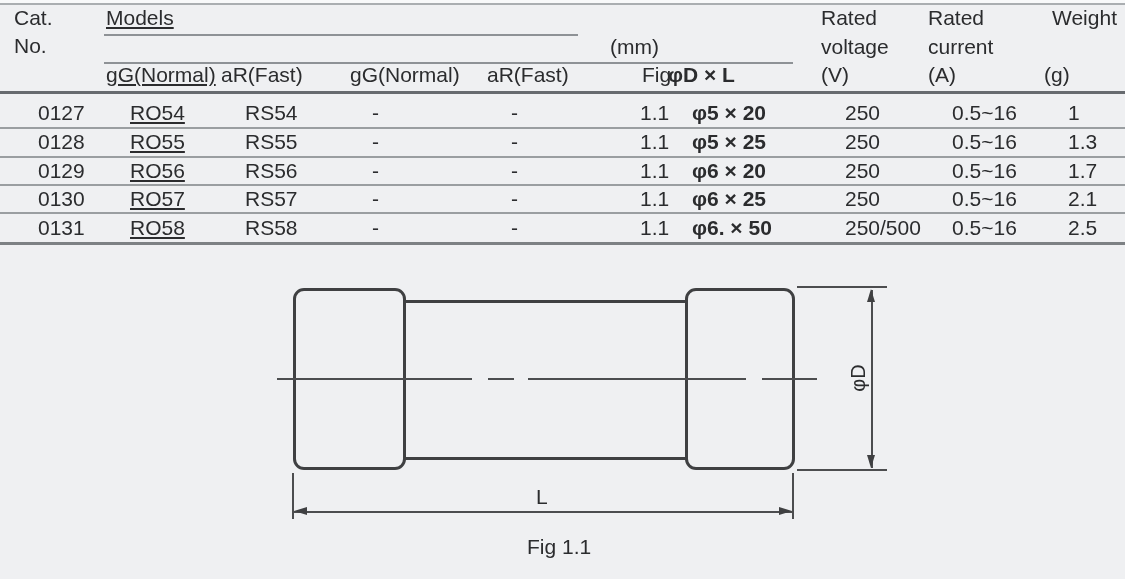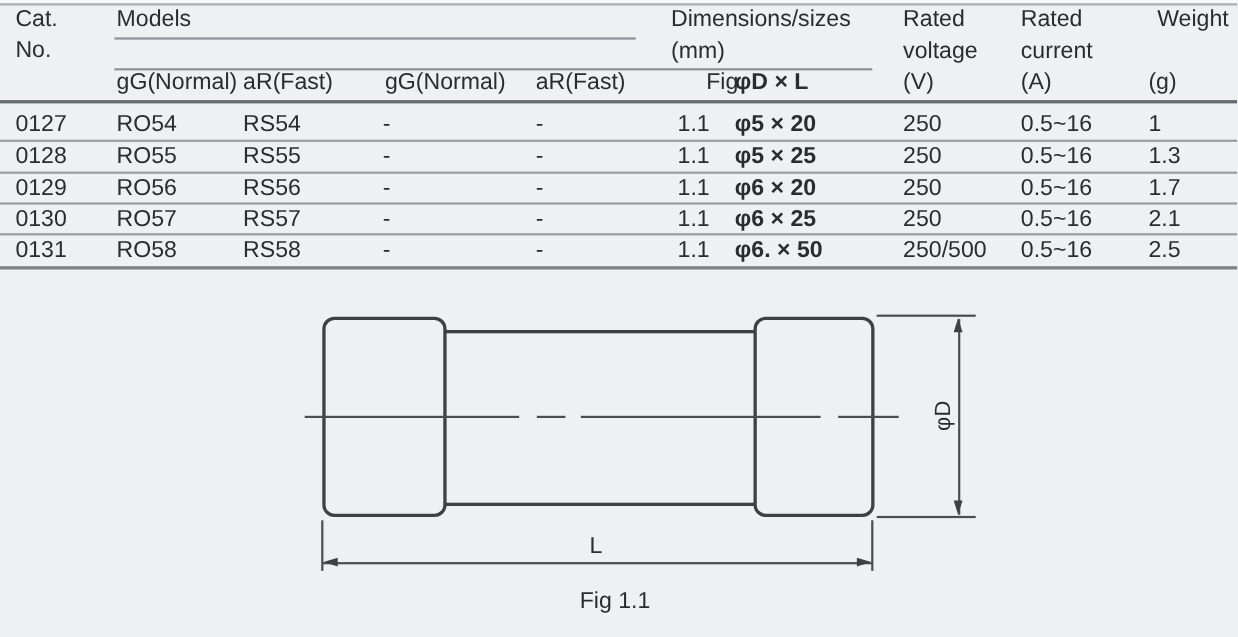--- a/index.html
+++ b/index.html
@@ -23,26 +23,26 @@
   
   .rule-topstrip{left:0;top:0;width:1125px;height:3px;background:#f8f9fa;}
   .rule-top{left:0;top:3px;width:1125px;height:2px;background:#aaaeb1;}
   .rule-models{left:104px;top:34px;width:474px;height:1.5px;background:var(--color-rule_mid);}
   .rule-span{left:104px;top:62px;width:689px;height:1.5px;background:var(--color-rule_mid);}
   .rule-headbottom{left:0;top:91px;width:1125px;height:3px;background:var(--color-rule_dark);}
   .rule-row{left:0;width:1125px;height:1.5px;background:var(--color-rule_light);}
   .rule-bottom{left:0;top:242px;width:1125px;height:2.5px;background:#7d8184;}
 
   
-  .col-cat{left:14px;}  .col-gg{left:106px;}  .col-ar{left:221px;}
+  .col-cat{left:14px;}  .col-gg{left:106px;text-decoration:underline;}  .col-ar{left:221px;}
   .col-cgg{left:348px;} .col-car{left:487px;} .col-fig{left:616px;}
   .col-dxl{left:668px;font-weight:bold;} .col-v{left:821px;}   .col-a{left:928px;}  .col-w{left:1044px;}
 
   .trow{position:absolute;left:0;width:1125px;height:22px;}
-  .trow span{position:absolute;top:0;white-space:nowrap;line-height:22px;}
+  .trow span{position:absolute;top:0;white-space:nowrap;line-height:22px;margin-left:24px;}
 
   
   .fusebody{position:absolute;left:300px;top:300px;width:490px;height:160px;
     border-top:3px solid var(--color-line);border-bottom:3px solid var(--color-line);
     box-sizing:border-box;}
   .cap{position:absolute;top:288px;height:182px;border:3px solid var(--color-line);
     border-radius:11px;background:var(--color-background);box-sizing:border-box;}
   .cap-left{left:293px;width:113px;}
   .cap-right{left:685px;width:110px;}
   .cl{position:absolute;top:378px;height:2px;background:#4c4d4f;}
@@ -67,21 +67,20 @@
   <div class="rule rule-span"></div>
   <div class="rule rule-headbottom"></div>
   <div class="rule rule-row" style="top:127px"></div>
   <div class="rule rule-row" style="top:156px"></div>
   <div class="rule rule-row" style="top:184px"></div>
   <div class="rule rule-row" style="top:212px"></div>
   <div class="rule rule-bottom"></div>
 
   <span class="abs col-cat" style="top:7px">Cat.</span>
   <span class="abs col-gg" style="top:7px">Models</span>
-  <span class="abs" style="left:610px;top:7px">Dimensions/sizes</span>
   <span class="abs col-v" style="top:7px">Rated</span>
   <span class="abs col-a" style="top:7px">Rated</span>
   <span class="abs" style="left:1052px;top:7px">Weight</span>
 
   <span class="abs col-cat" style="top:35px">No.</span>
   <span class="abs" style="left:610px;top:36px">(mm)</span>
   <span class="abs col-v" style="top:36px">voltage</span>
   <span class="abs col-a" style="top:36px">current</span>
 
   <span class="abs col-gg" style="top:64px">gG(Normal)</span>

